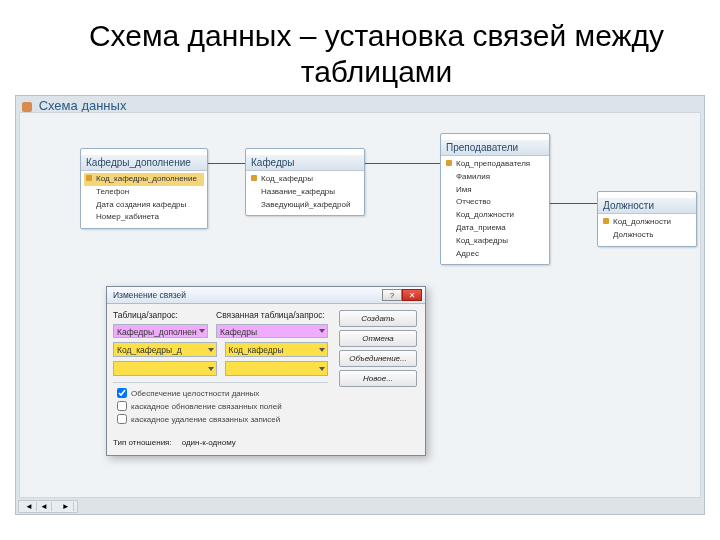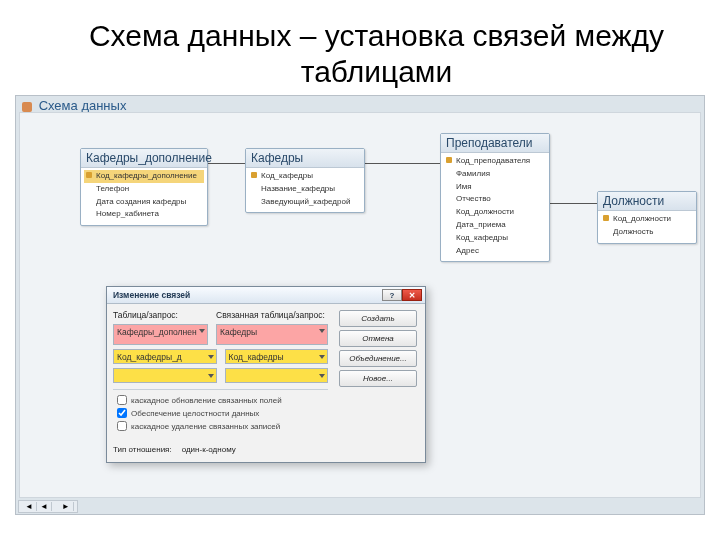--- a/index.html
+++ b/index.html
@@ -54,23 +54,24 @@
     background: #fff;
     border: 1px solid #9ab0c4;
     border-radius: 2px;
     box-shadow: 1px 1px 2px rgba(0,0,0,0.15);
     font-size: 8px;
     min-width: 100px;
   }
   .tbl-header {
     background: linear-gradient(#eef3f8,#d8e2ec);
     padding: 2px 5px;
-    font-size: 12px;
+    font-size: 10px;
     color: #2a4a6a;
     border-bottom: 1px solid #bcc8d4;
+    margin-top: 6px;
   }
   .tbl-body { padding: 2px 3px 4px 3px; }
   .fld {
     padding: 1px 2px 1px 12px;
     position: relative;
     color: #333;
     white-space: nowrap;
     line-height: 1.35;
   }
   .fld.sel {
@@ -95,21 +96,20 @@
     font-size: 8.5px;
     color: #333;
   }
   .dlg-title {
     background: linear-gradient(#f8fbff,#dde7f2);
     padding: 3px 6px;
     font-size: 8.5px;
     color: #223a55;
     border-bottom: 1px solid #b0bcc8;
     position: relative;
-    font-weight: bold;
   }
   .dlg-controls {
     position: absolute;
     right: 3px; top: 2px;
     display: flex;
     gap: 0;
   }
   .dlg-btn {
     width: 20px; height: 12px;
     font-size: 8px;
@@ -129,25 +129,25 @@
   }
   .dlg-row {
     display: flex;
     gap: 8px;
     margin-bottom: 4px;
     align-items: center;
   }
   .dlg-label { width: 95px; color: #222; }
   .combo {
     flex: 1;
-    background: #fca5a5;
+    background: #f0abfc;
     border: 1px solid #a8b4c0;
     padding: 1px 12px 1px 3px;
     position: relative;
-    height: 21px;
+    height: 14px;
     line-height: 12px;
   }
   .combo::after {
     content: "";
     position: absolute;
     right: 2px; top: 4px;
     border-left: 3px solid transparent;
     border-right: 3px solid transparent;
     border-top: 4px solid #555;
   }
@@ -319,26 +319,26 @@
           <div class="map-cell">Код_кафедры_д</div>
           <div class="map-cell">Код_кафедры</div>
         </div>
         <div class="map-row empty-row">
           <div class="map-cell">.</div>
           <div class="map-cell">.</div>
         </div>
 
         <div class="chk-group">
           <label class="chk">
+            <input type="checkbox" checked="" style="">
+            <span>Обеспечение целостности данных</span>
+          </label>
+          <label class="chk">
             <input type="checkbox" style="">
             <span>каскадное обновление связанных полей</span>
-          </label>
-          <label class="chk">
-            <input type="checkbox" checked="" style="">
-            <span>Обеспечение целостности данных</span>
           </label>
           <label class="chk">
             <input type="checkbox" style="">
             <span>каскадное удаление связанных записей</span>
           </label>
         </div>
 
         <div class="rel-type">
           <span class="lab">Тип отношения:</span>
           <span class="val">один-к-одному</span>

